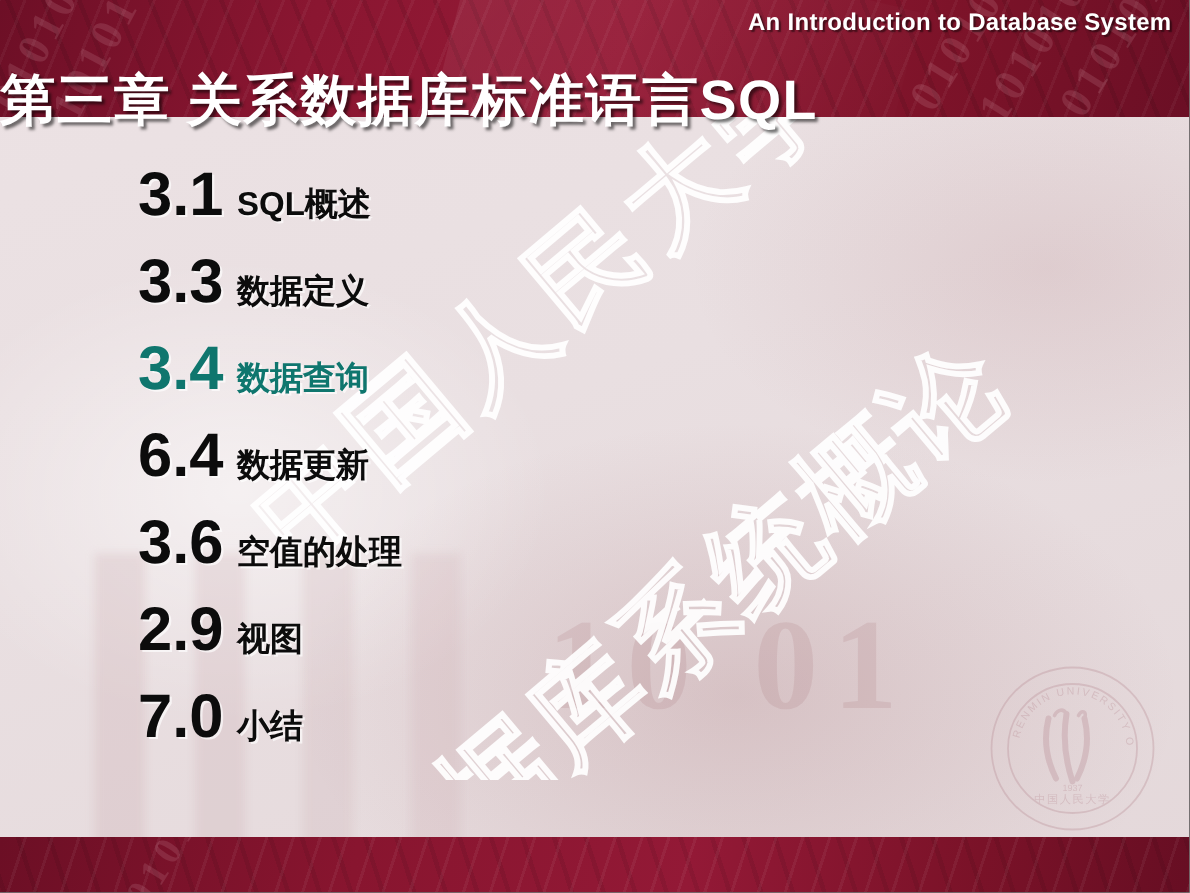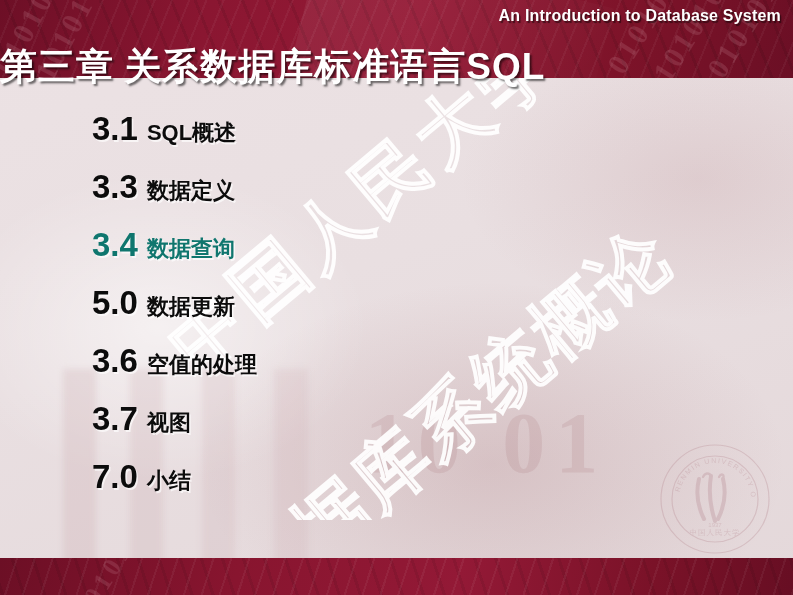--- a/index.html
+++ b/index.html
@@ -168,21 +168,21 @@
   }
   .agenda-item {
     height: 58px;
     line-height: 58px;
     white-space: nowrap;
     color: #0c0c0c;
     text-shadow: 1.5px 1.5px 0 rgba(255,255,255,0.65);
   }
   .agenda-item .num {
     font-family: "Liberation Sans", "DejaVu Sans", sans-serif;
-    font-size: 33px;
+    font-size: 41px;
     font-weight: 700;
     letter-spacing: 0px;
   }
   .agenda-item .txt {
     font-family: "DejaVu Serif", "Liberation Serif", serif;
     font-size: 22px;
     font-weight: 600;
     margin-left: 9px;
   }
   .agenda-item .txt .lat {
@@ -301,29 +301,29 @@
 
     <div class="agenda-item">
       <span class="num">3.3</span><span class="txt">数据定义</span>
     </div>
 
     <div class="agenda-item active">
       <span class="num">3.4</span><span class="txt">数据查询</span>
     </div>
 
     <div class="agenda-item">
-      <span class="num">5.0</span><span class="txt">数据更新</span>
+      <span class="num">6.4</span><span class="txt">数据更新</span>
     </div>
 
     <div class="agenda-item">
       <span class="num">3.6</span><span class="txt">空值的处理</span>
     </div>
 
     <div class="agenda-item">
-      <span class="num">3.7</span><span class="txt">视图</span>
+      <span class="num">2.9</span><span class="txt">视图</span>
     </div>
 
     <div class="agenda-item">
       <span class="num">7.0</span><span class="txt">小结</span>
     </div>
 
   </div>
 
   <div class="footerbar">
     <div class="ftex"></div>

